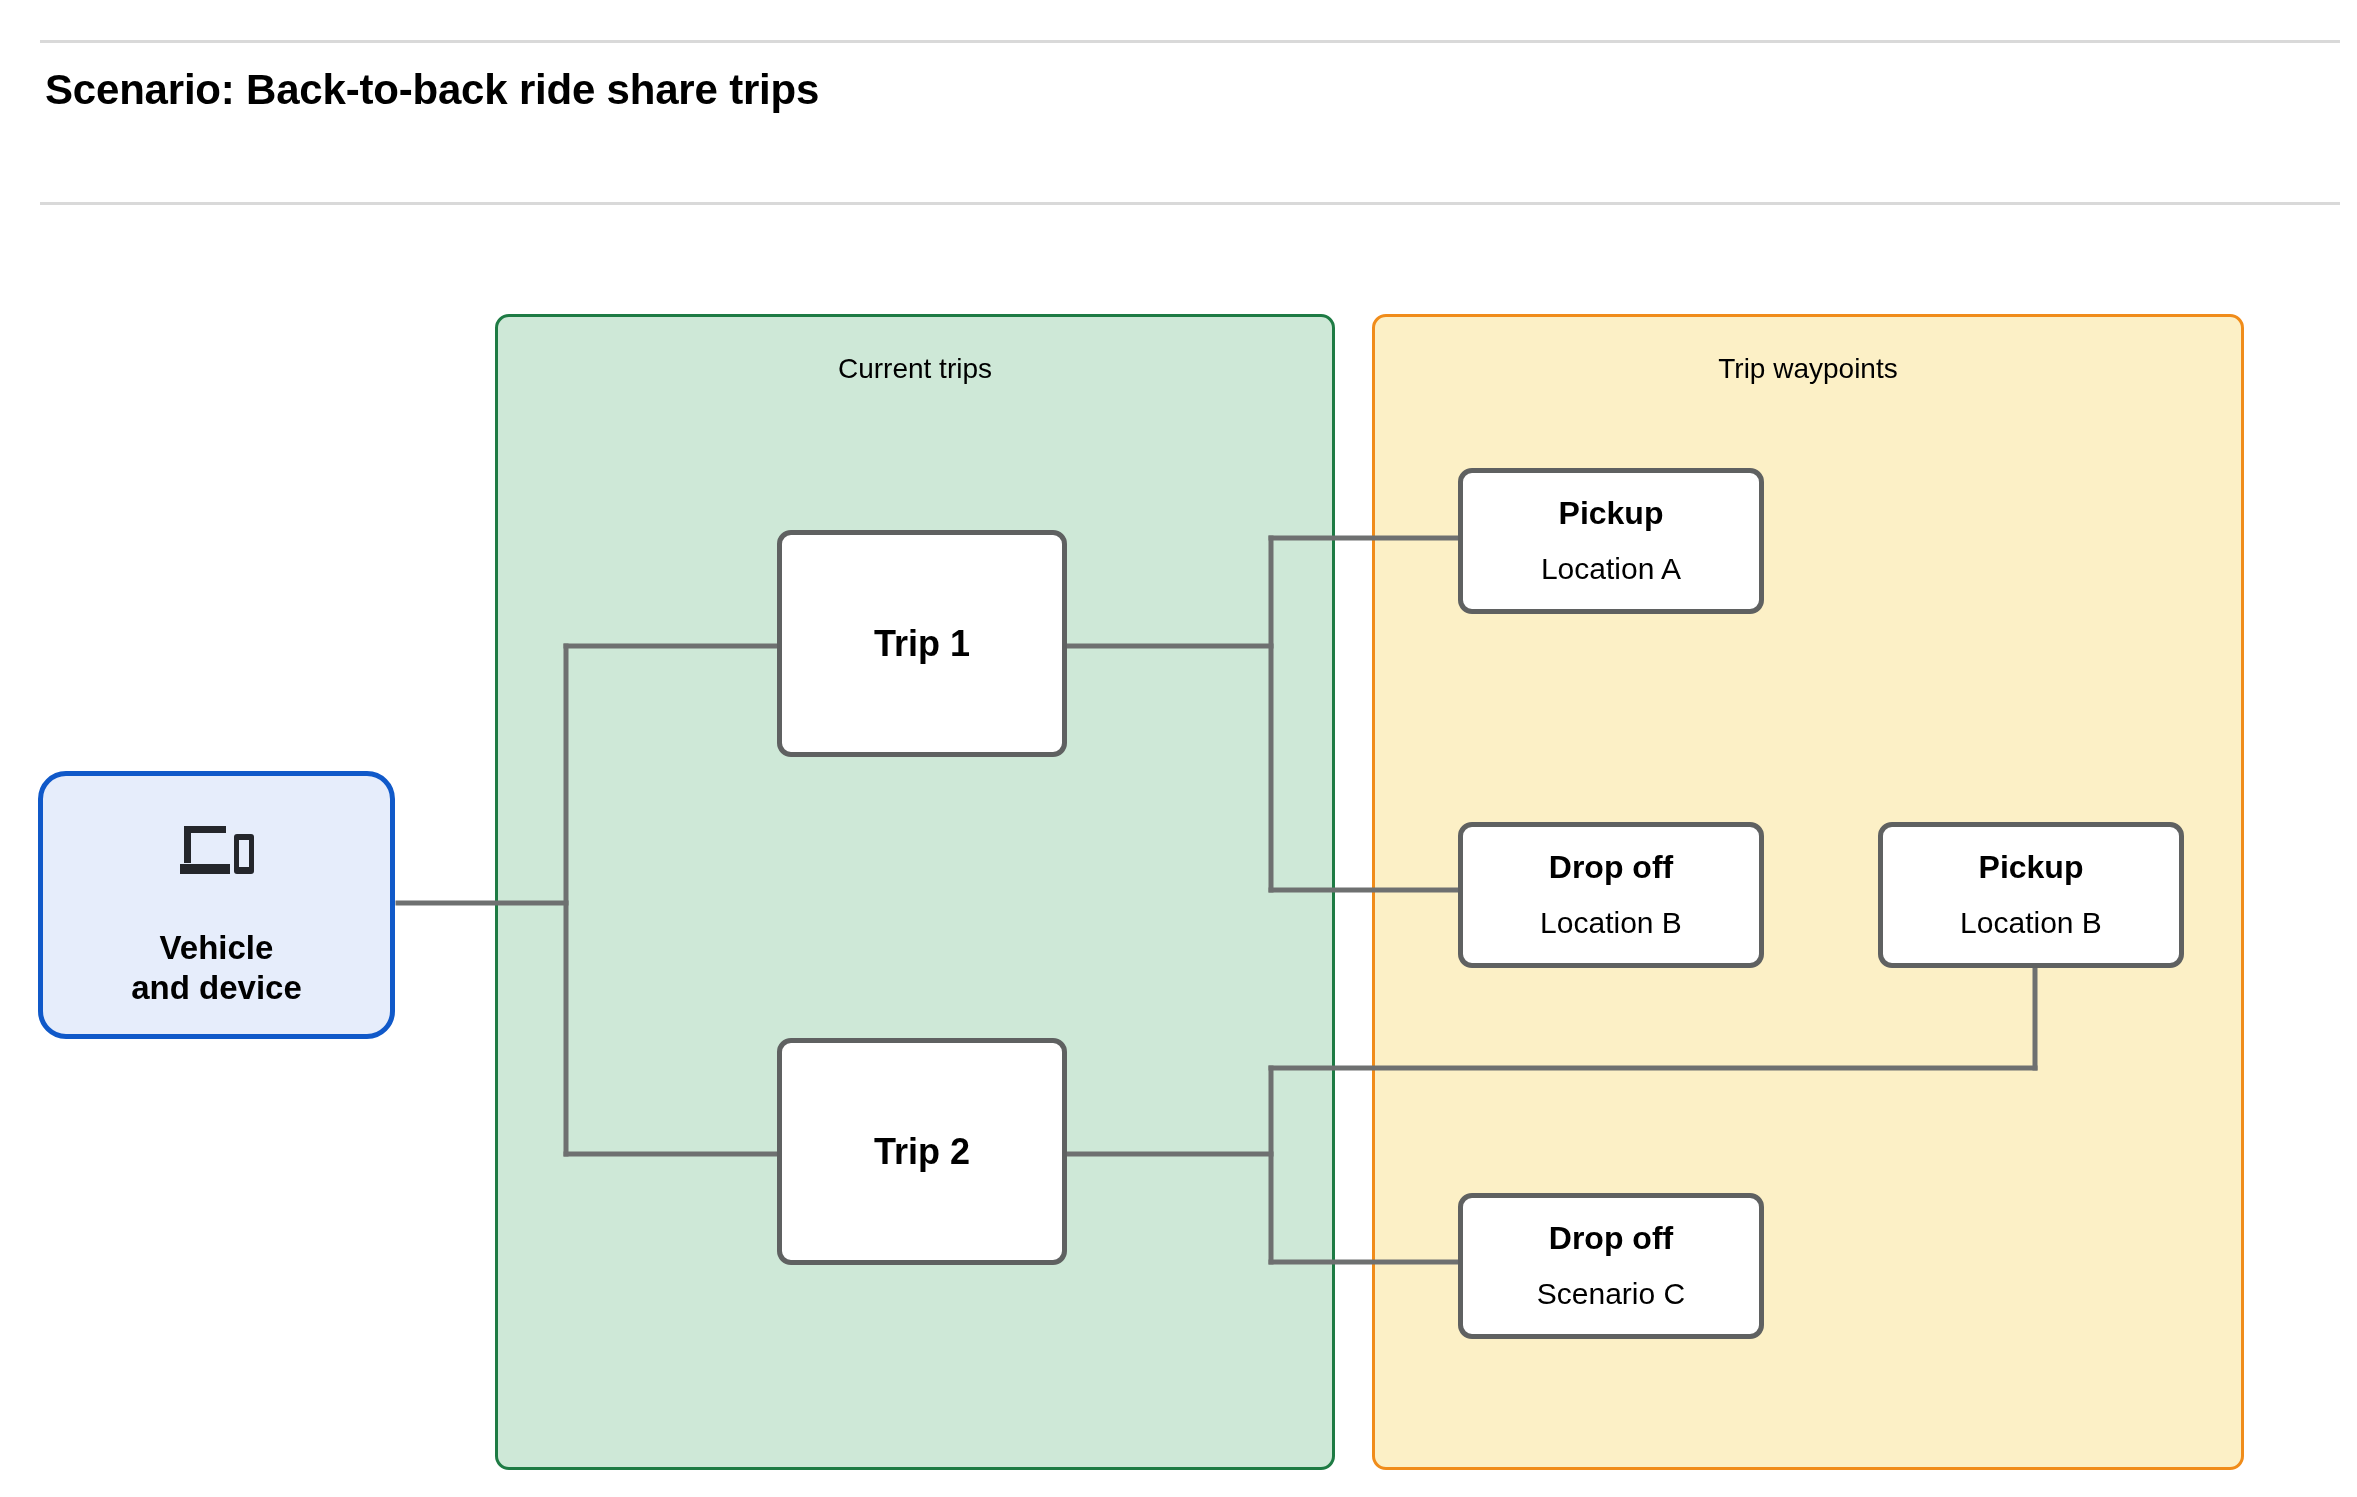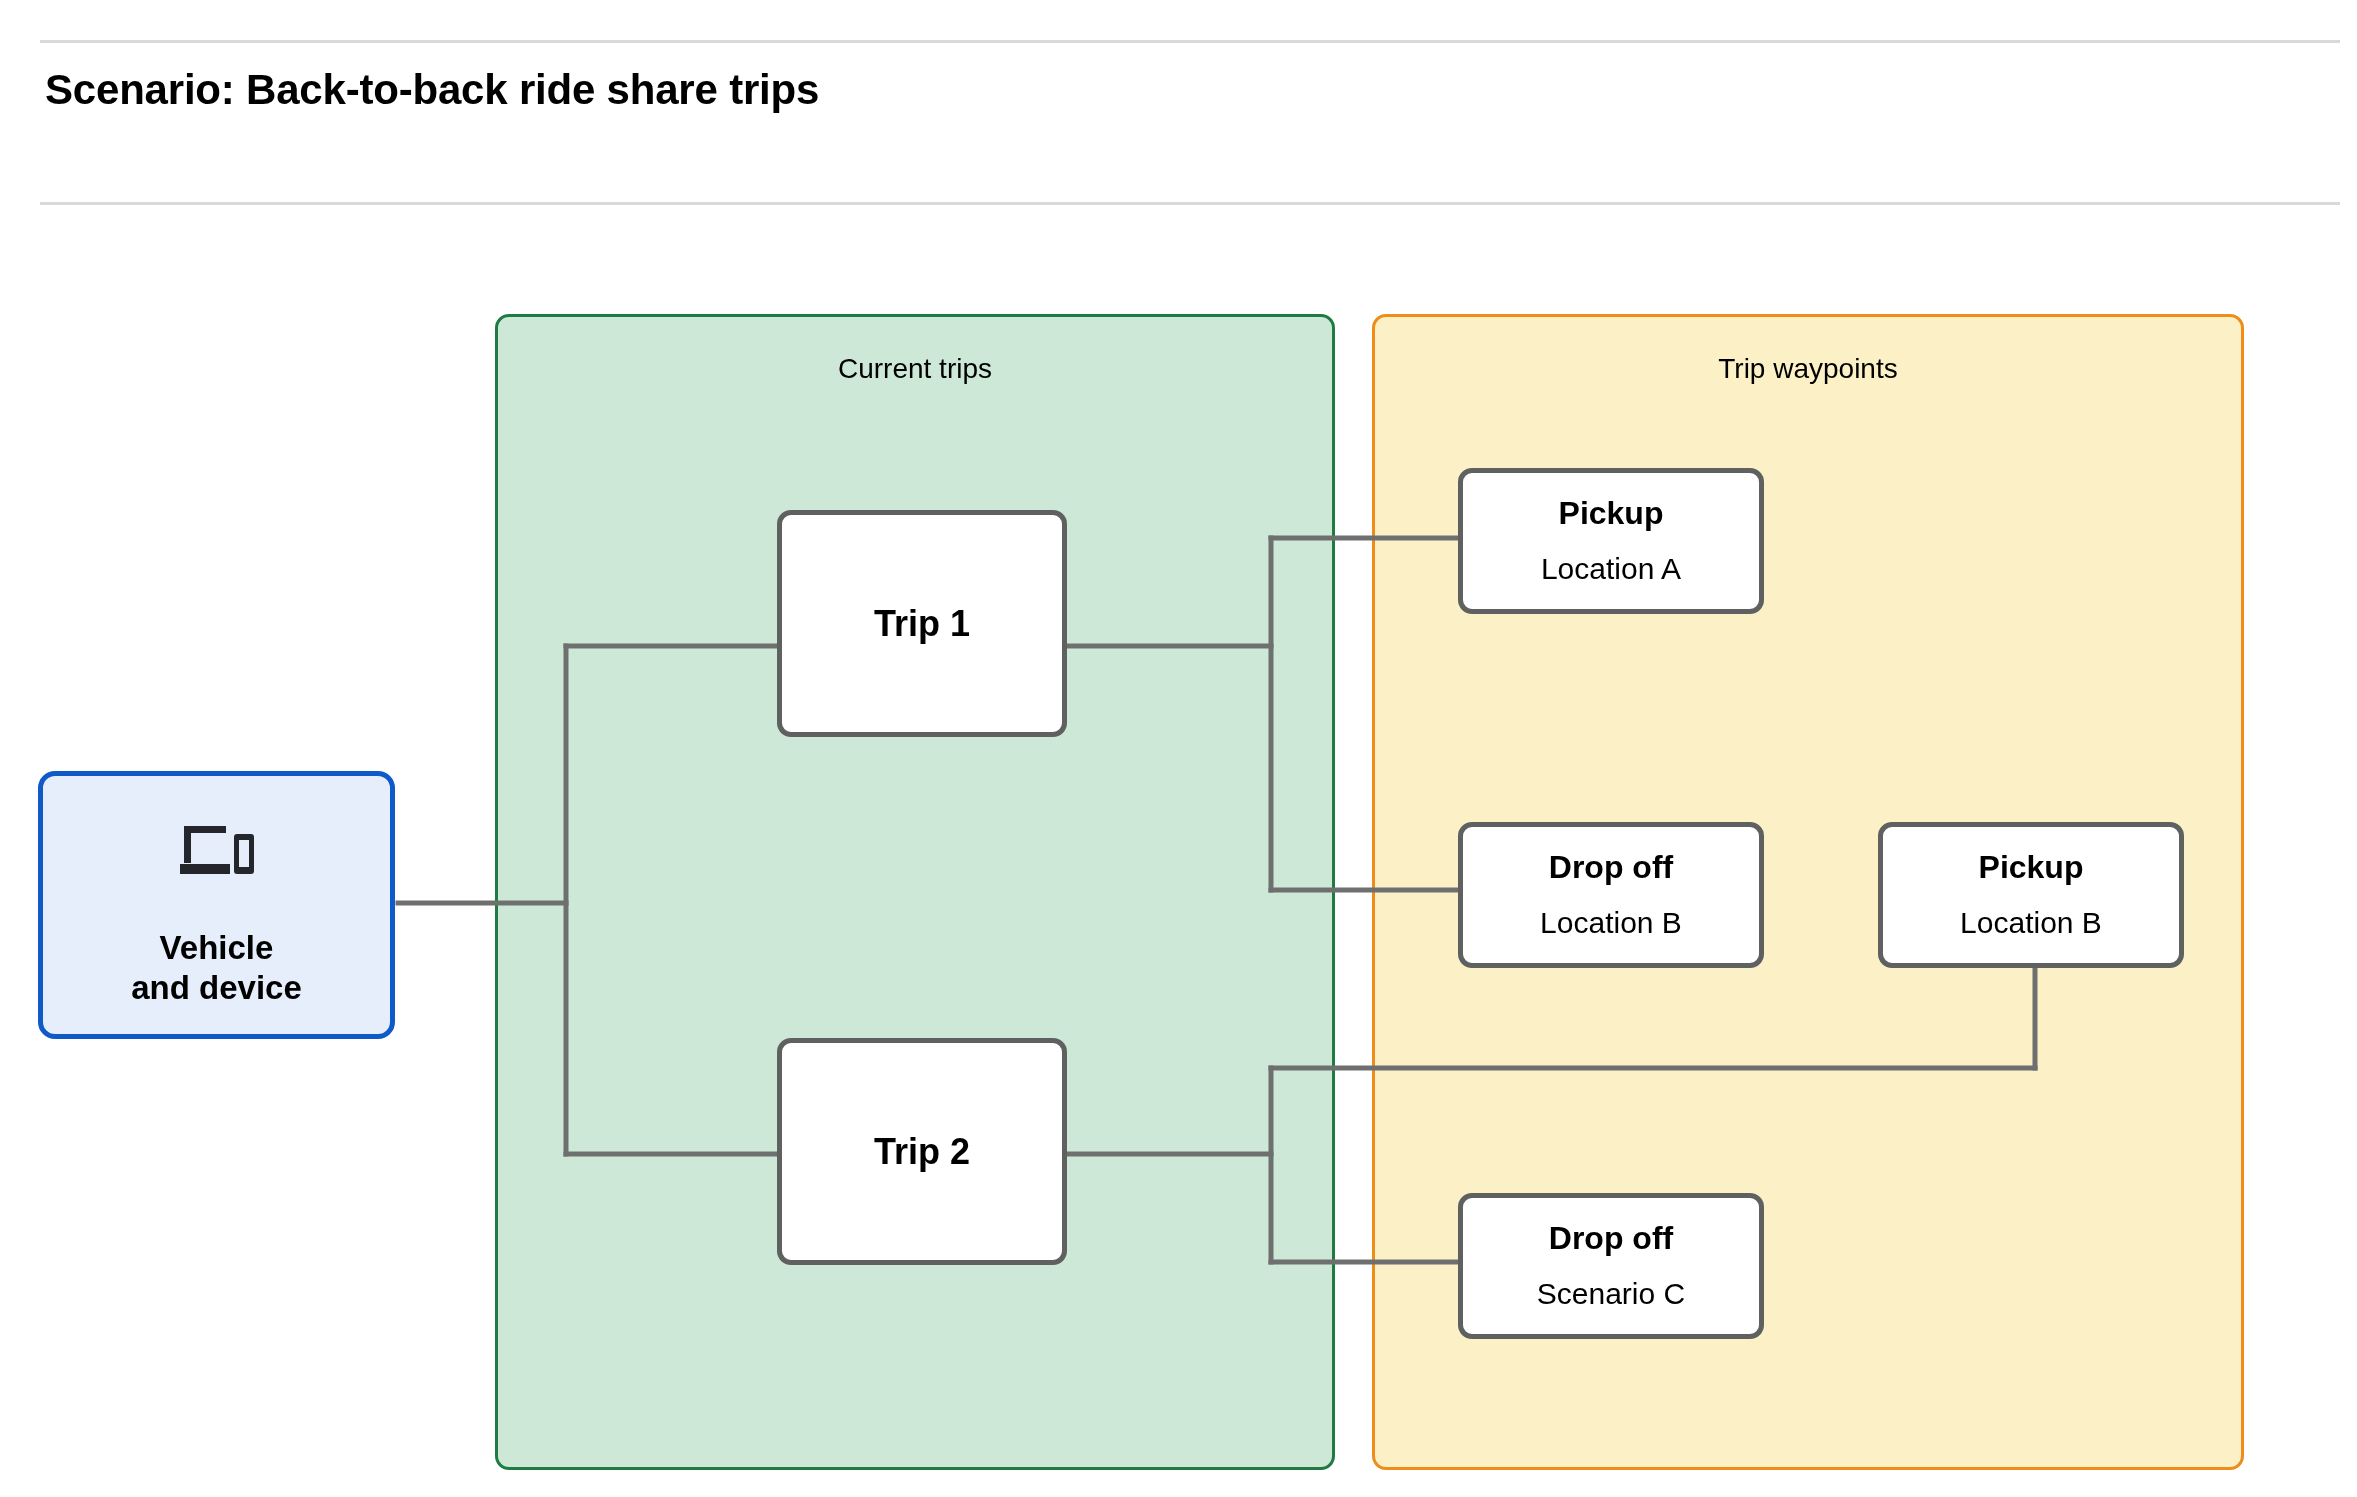--- a/index.html
+++ b/index.html
@@ -117,21 +117,21 @@
     justify-content: center;
   }
   .trip-node {
     width: 290px;
     height: 227px;
   }
   .trip-label {
     font-size: 36px;
     font-weight: 700;
   }
-  #node-trip-1 { left: 777px; top: 510px; }
+  #node-trip-1 { left: 777px; top: 530px; }
   #node-trip-2 { left: 777px; top: 1038px; }
 
   .waypoint-node {
     width: 306px;
     height: 146px;
     gap: 16px;
   }
   #node-pickup-a   { left: 1458px; top: 468px; }
   #node-dropoff-b  { left: 1458px; top: 822px; }
   #node-pickup-b   { left: 1878px; top: 822px; }
@@ -152,21 +152,21 @@
   
   #node-vehicle {
     position: absolute;
     left: 38px;
     top: 771px;
     width: 357px;
     height: 268px;
     box-sizing: border-box;
     background: #e6edfb;
     border: 5px solid #1059c9;
-    border-radius: 17px;
+    border-radius: 28px;
     display: flex;
     flex-direction: column;
     align-items: center;
   }
   #vehicle-icon {
     margin-top: 44px;
   }
   #vehicle-label {
     margin-top: 46px;
     font-size: 33px;

